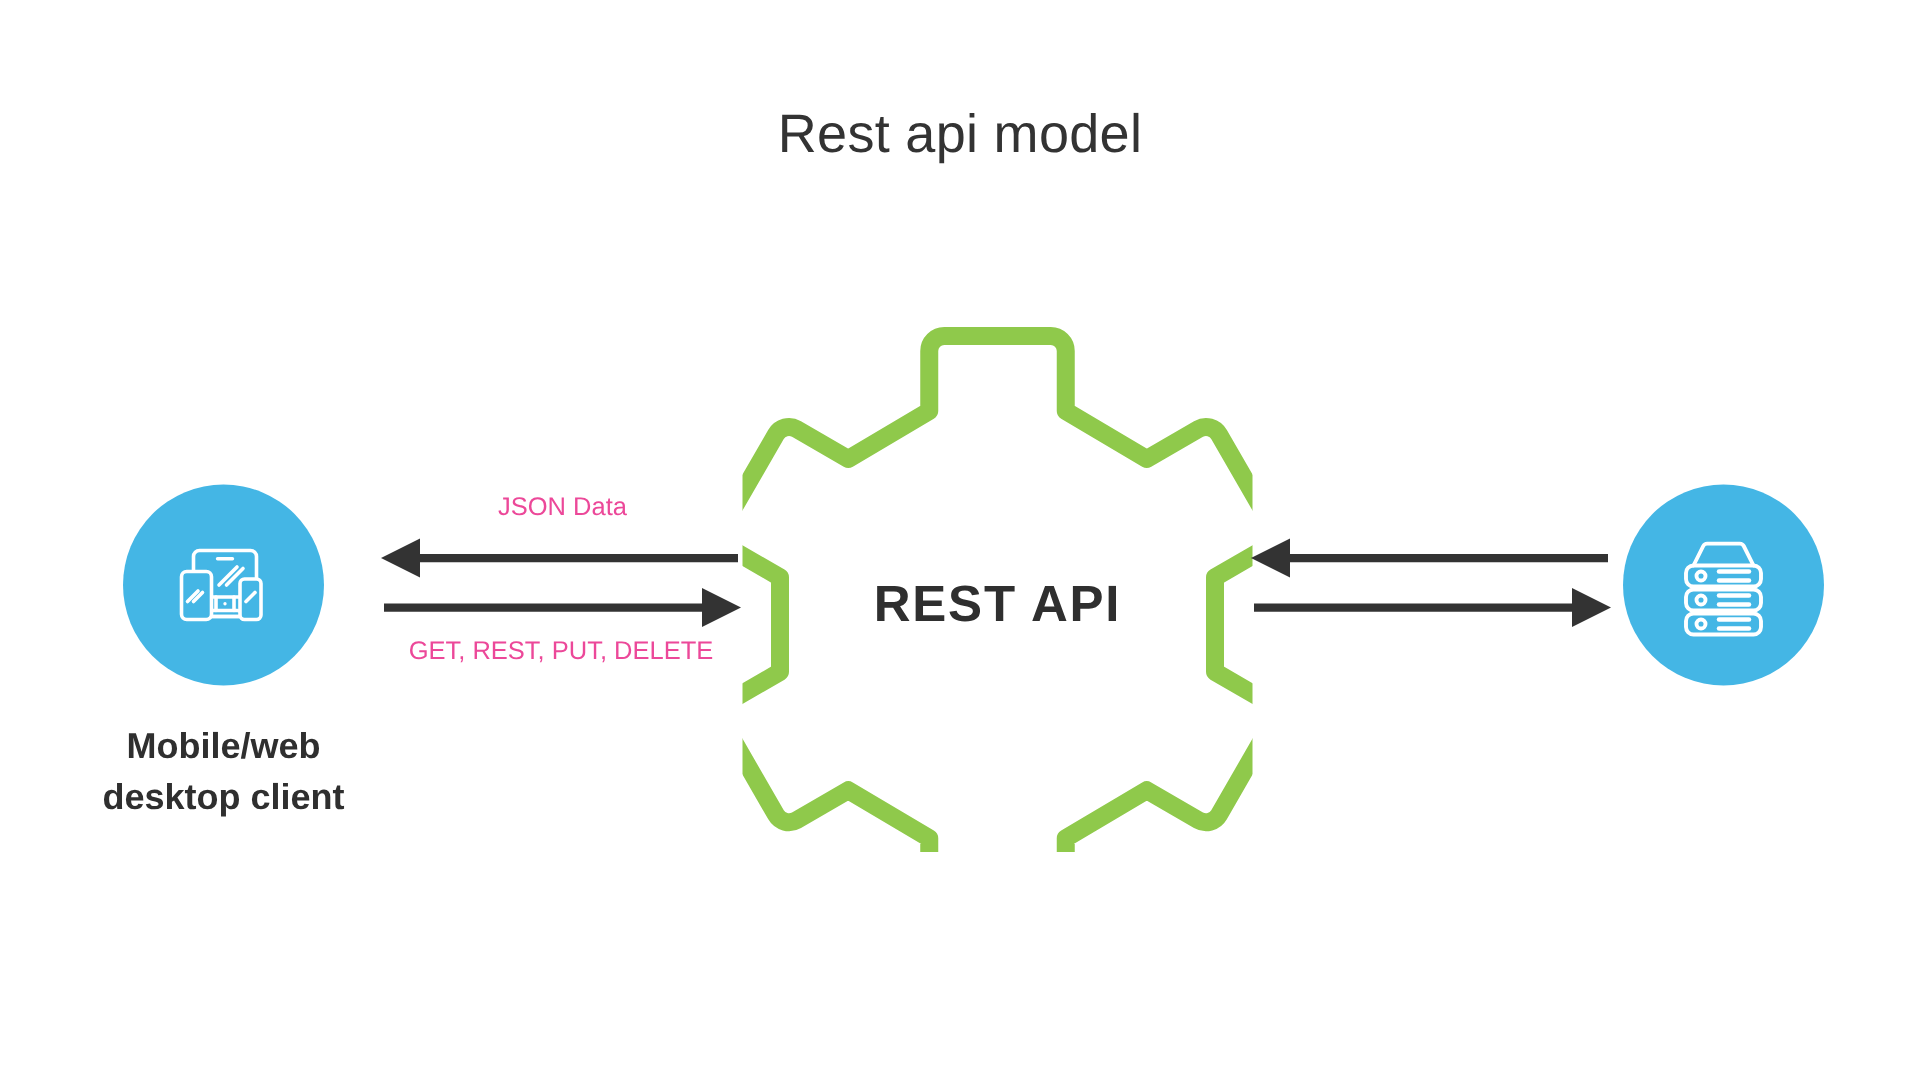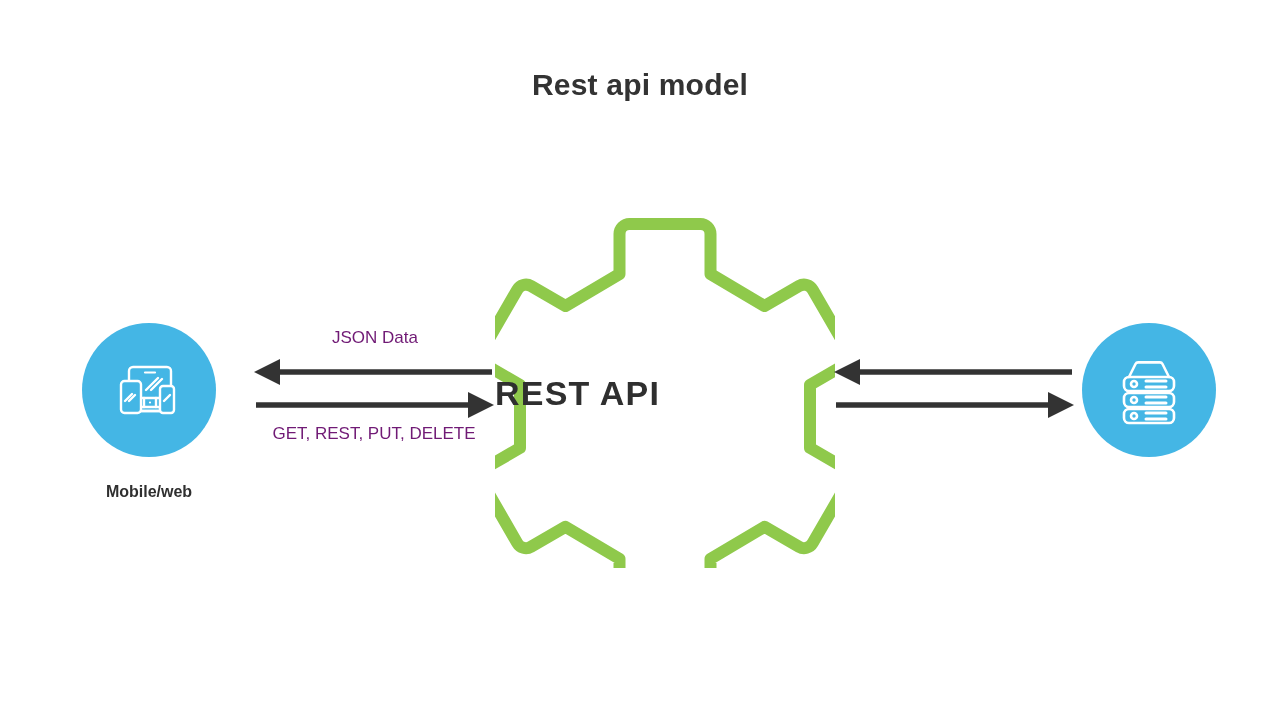--- a/index.html
+++ b/index.html
@@ -19,22 +19,22 @@
     overflow: hidden;
   }
 
   
   #page-title {
     position: absolute;
     left: 0;
     top: 68px;
     width: 1280px;
     text-align: center;
-    font-size: 30px;
-    font-weight: bold;
+    font-size: 36px;
+    font-weight: normal;
     color: #333333;
     letter-spacing: 0.2px;
   }
 
   
   .node {
     position: absolute;
     width: 180px;
     text-align: center;
   }
@@ -43,62 +43,63 @@
     height: 134px;
     border-radius: 50%;
     background: #44b6e5;
     margin: 0 auto;
     display: flex;
     align-items: center;
     justify-content: center;
   }
   .node-label {
     margin-top: 24px;
-    font-size: 16px;
+    font-size: 24px;
     font-weight: bold;
     color: #2f2f2f;
     line-height: 1.42;
   }
 
   #node-client { left: 59px; top: 323px; }
   #node-server { left: 1059px; top: 323px; }
 
   
   #gear-wrap {
     position: absolute;
     left: 495px;
     top: 212px;
     width: 340px;
     height: 356px;
   }
   #gear-label {
     position: absolute;
     left: 495px;
-    top: 374px;
+    top: 384px;
     width: 340px;
+    text-align: center;
     font-size: 34px;
     font-weight: bold;
     color: #2f2f2f;
     letter-spacing: 1.2px;
   }
 
   
   .flow {
     position: absolute;
     height: 130px;
   }
   #flow-left  { left: 252px; top: 322px; width: 244px; }
   #flow-right { left: 832px; top: 322px; width: 244px; }
 
   .flow-caption {
     position: absolute;
     width: 100%;
     text-align: center;
     font-size: 17px;
-    color: #701a75;
+    color: #ec4899;
     white-space: nowrap;
   }
   #caption-json   { top: 6px;  left: 18px; width: 210px; }
   #caption-verbs  { top: 102px; left: 0; width: 244px; }
 </style>
 </head>
 <body>
 
 <div id="canvas">
 
@@ -122,20 +123,21 @@
           <rect x="9" y="28" width="20" height="32" rx="3.5" fill="#44b6e5"></rect>
           <path d="M13 48 L20 41 M17 48 L23 42"></path>
 
           <rect x="48" y="33" width="14" height="27" rx="3" fill="#44b6e5"></rect>
           <path d="M52 48 L58 42"></path>
         </g>
       </svg>
     </div>
     <div class="node-label">
       <div>Mobile/web</div>
+      <div>desktop client</div>
     </div>
   </div>
 
   <div id="gear-wrap">
     <svg width="340" height="356" viewBox="0 0 340 356">
 
       <path d="M134.5 12
                h71
                a10 10 0 0 1 10 10
                v40

